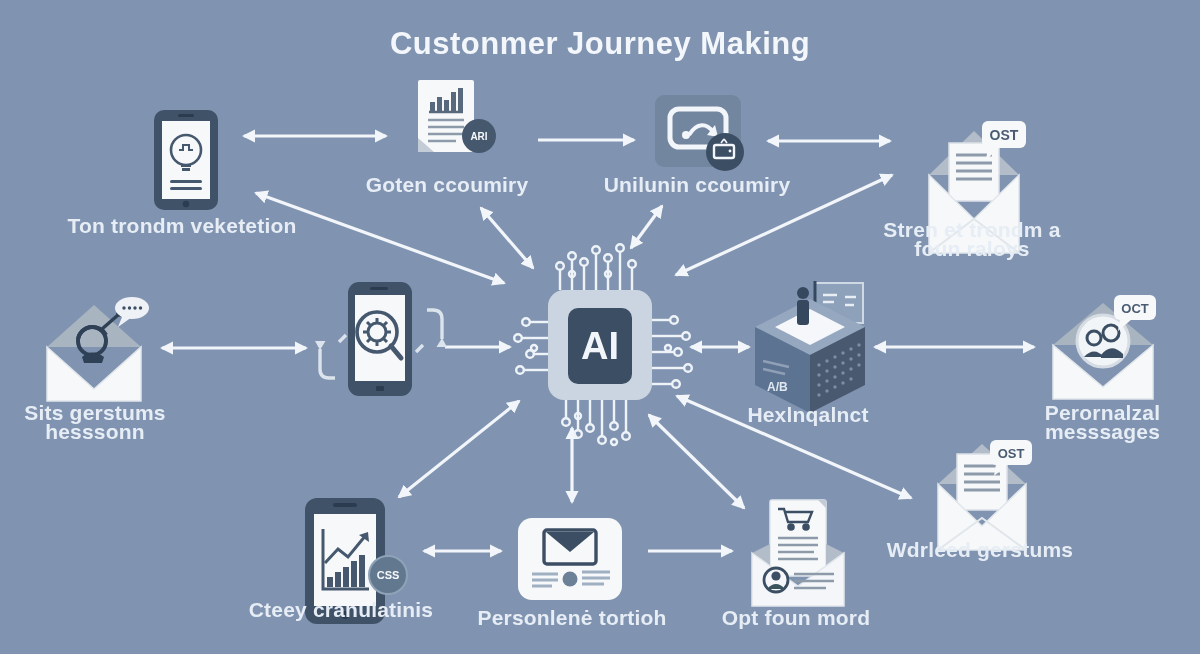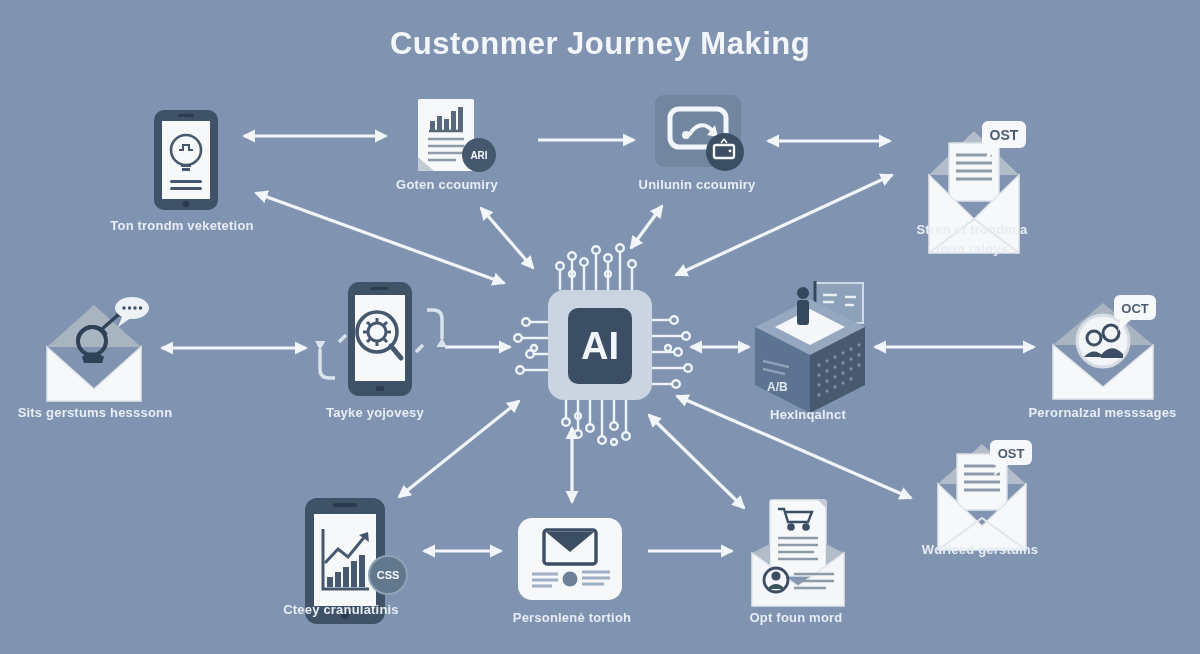--- a/index.html
+++ b/index.html
@@ -8,21 +8,21 @@
     background:#8094b1;
     font-family:"Liberation Sans", sans-serif;
     text-decoration:underline;
   }
   .title{
     position:absolute;left:0;top:26px;width:1200px;text-align:center;
     font-size:31px;font-weight:700;color:#f3f7fb;letter-spacing:.5px;
   }
   .node{position:absolute;}
   .nlabel{
-    position:absolute;text-align:center;color:#e7edf5;font-size:13px;
+    position:absolute;text-align:center;color:#e7edf5;font-size:21px;
     font-weight:700;letter-spacing:.2px;line-height:19px;
   }
   svg{display:block;overflow:visible;}
   .arrows{position:absolute;left:0;top:0;}
 </style>
 </head>
 <body>
 
 <div class="stage">
 
@@ -64,21 +64,21 @@
       <circle cx="36" cy="40" r="15" fill="none" stroke="#45586e" stroke-width="2.6"></circle>
       <path d="M29,40 h4 v-5 h6 v5 h4" fill="none" stroke="#45586e" stroke-width="2"></path>
       <rect x="31" y="54" width="10" height="3" fill="#45586e"></rect>
       <rect x="32" y="58" width="8" height="3" fill="#45586e"></rect>
       <rect x="20" y="70" width="32" height="3" rx="1.5" fill="#45586e"></rect>
       <rect x="20" y="77" width="32" height="3" rx="1.5" fill="#45586e"></rect>
     </svg>
   </div>
   <div class="nlabel" style="left:57px;top:216px;width:250px;">Ton trondm veketetion</div>
 
-  <div class="node" style="left:415px;top:97px;">
+  <div class="node" style="left:415px;top:78px;">
     <svg width="92" height="78">
       <rect x="3" y="2" width="56" height="72" rx="2" fill="#f6f8fa"></rect>
       <polygon points="3,60 3,74 19,74" fill="#c3ccd6"></polygon>
       <path d="M14,34 h34" stroke="#58697e" stroke-width="2.4"></path>
       <rect x="15" y="24" width="5" height="9" fill="#58697e"></rect>
       <rect x="22" y="19" width="5" height="14" fill="#58697e"></rect>
       <rect x="29" y="22" width="5" height="11" fill="#58697e"></rect>
       <rect x="36" y="14" width="5" height="19" fill="#58697e"></rect>
       <rect x="43" y="10" width="5" height="23" fill="#58697e"></rect>
       <path d="M13,42 h36 M13,49 h36 M13,56 h36 M13,63 h28" stroke="#8d9aa9" stroke-width="2.6"></path>
@@ -158,21 +158,20 @@
         <line x1="48" y1="52" x2="53" y2="52"></line>
           <line x1="71" y1="52" x2="76" y2="52"></line>
         <line x1="52" y1="42" x2="55.5" y2="45.5"></line>
           <line x1="68.5" y1="58.5" x2="72" y2="62"></line>
         <line x1="72" y1="42" x2="68.5" y2="45.5"></line>
           <line x1="55.5" y1="58.5" x2="52" y2="62"></line>
       </g>
       <line x1="76" y1="66" x2="86" y2="78" stroke="#45586e" stroke-width="5" stroke-linecap="round"></line>
     </svg>
   </div>
-  <div class="nlabel" style="left:275px;top:403px;width:200px;">Tayke yojovesy</div>
 
   <div class="node" style="left:490px;top:240px;">
     <svg width="220" height="215">
       <g stroke="#eef3f8" stroke-width="2.4" fill="none">
         <path d="M70,50 v-20"></path>
           <circle cx="70" cy="26" r="3.8"></circle>
         <path d="M82,50 v-30"></path>
           <circle cx="82" cy="16" r="3.8"></circle>
           <circle cx="82" cy="34" r="3"></circle>
         <path d="M94,50 v-24"></path>

